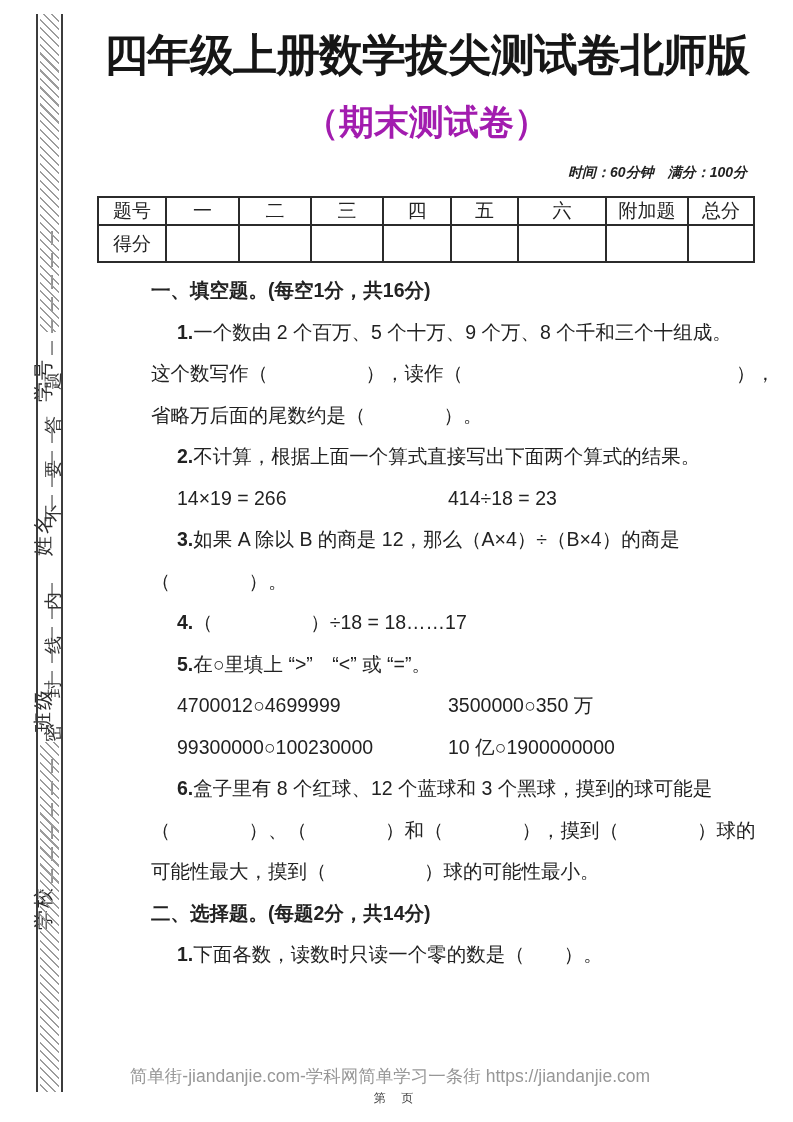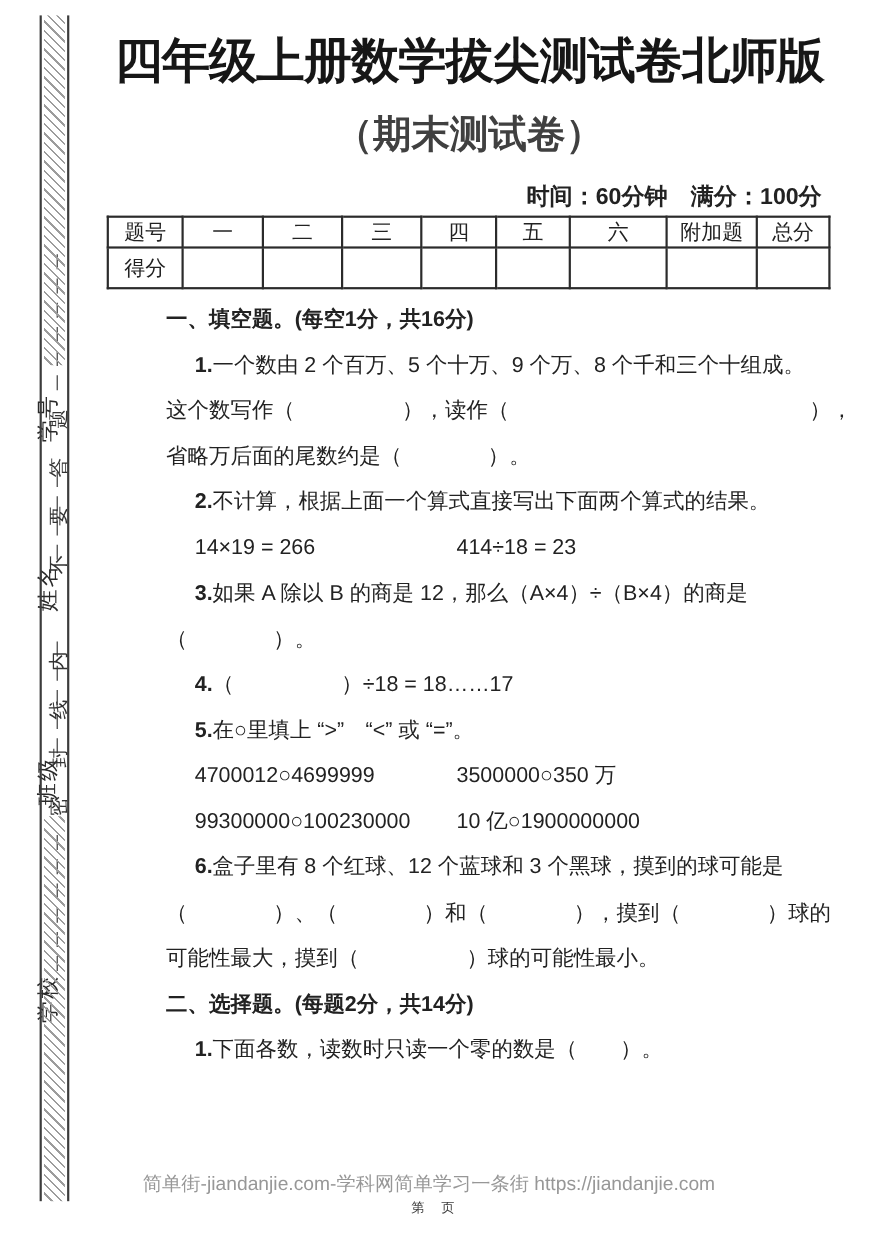--- a/index.html
+++ b/index.html
@@ -39,46 +39,46 @@
   }
 
   
   .doc-title {
     position:absolute; left:90px; right:30px; top:26px;
     text-align:center; font-size:44px; font-weight:bold;
     letter-spacing:-1px; color:#161616;
   }
   .doc-subtitle {
     position:absolute; left:90px; right:30px; top:99px;
-    text-align:center; font-size:35px; font-weight:bold; color:#404040;
+    text-align:center; font-size:35px; font-weight:bold; color:#a21caf;
   }
   .doc-meta {
     position:absolute; right:46px; top:164px;
-    font-size:21px; font-weight:bold; color:#222;
+    font-size:14px; font-weight:bold; color:#222;font-style:italic;
   }
 
   
   .score-table {
     position:absolute; left:97px; top:196px;
     border-collapse:collapse; table-layout:fixed;
   }
   .score-table td {
     border:2px solid #2b2b2b; text-align:center; vertical-align:middle;
     font-size:19px; color:#222; padding:0;
   }
   .score-table tr:first-child td { height:26px; }
   .score-table tr:last-child td { height:37px; }
 
   
   .content { position:absolute; left:108px; top:270px; width:650px; font-size:19.5px; color:#222; }
   .line { height:41.5px; line-height:41.5px; white-space:nowrap;margin-left:43px; }
   .line.heading { font-weight:bold; }
   .line.q { padding-left:26px; }
   .line .qnum { font-weight:bold; }
-  .line.cols { display:flex; padding-left:26px; }
+  .line.cols { display:flex; padding-left:26px;gap:33px; }
   .line.cols .col-left { width:238px; }
 
   
   .footer-site {
     position:absolute; left:0; right:13px; top:1064px;
     text-align:center; font-size:17.5px; color:#979797;
   }
   .footer-page {
     position:absolute; left:0; right:0; top:1090px;
     text-align:center; font-size:12px; letter-spacing:6px; color:#3f3f3f;

